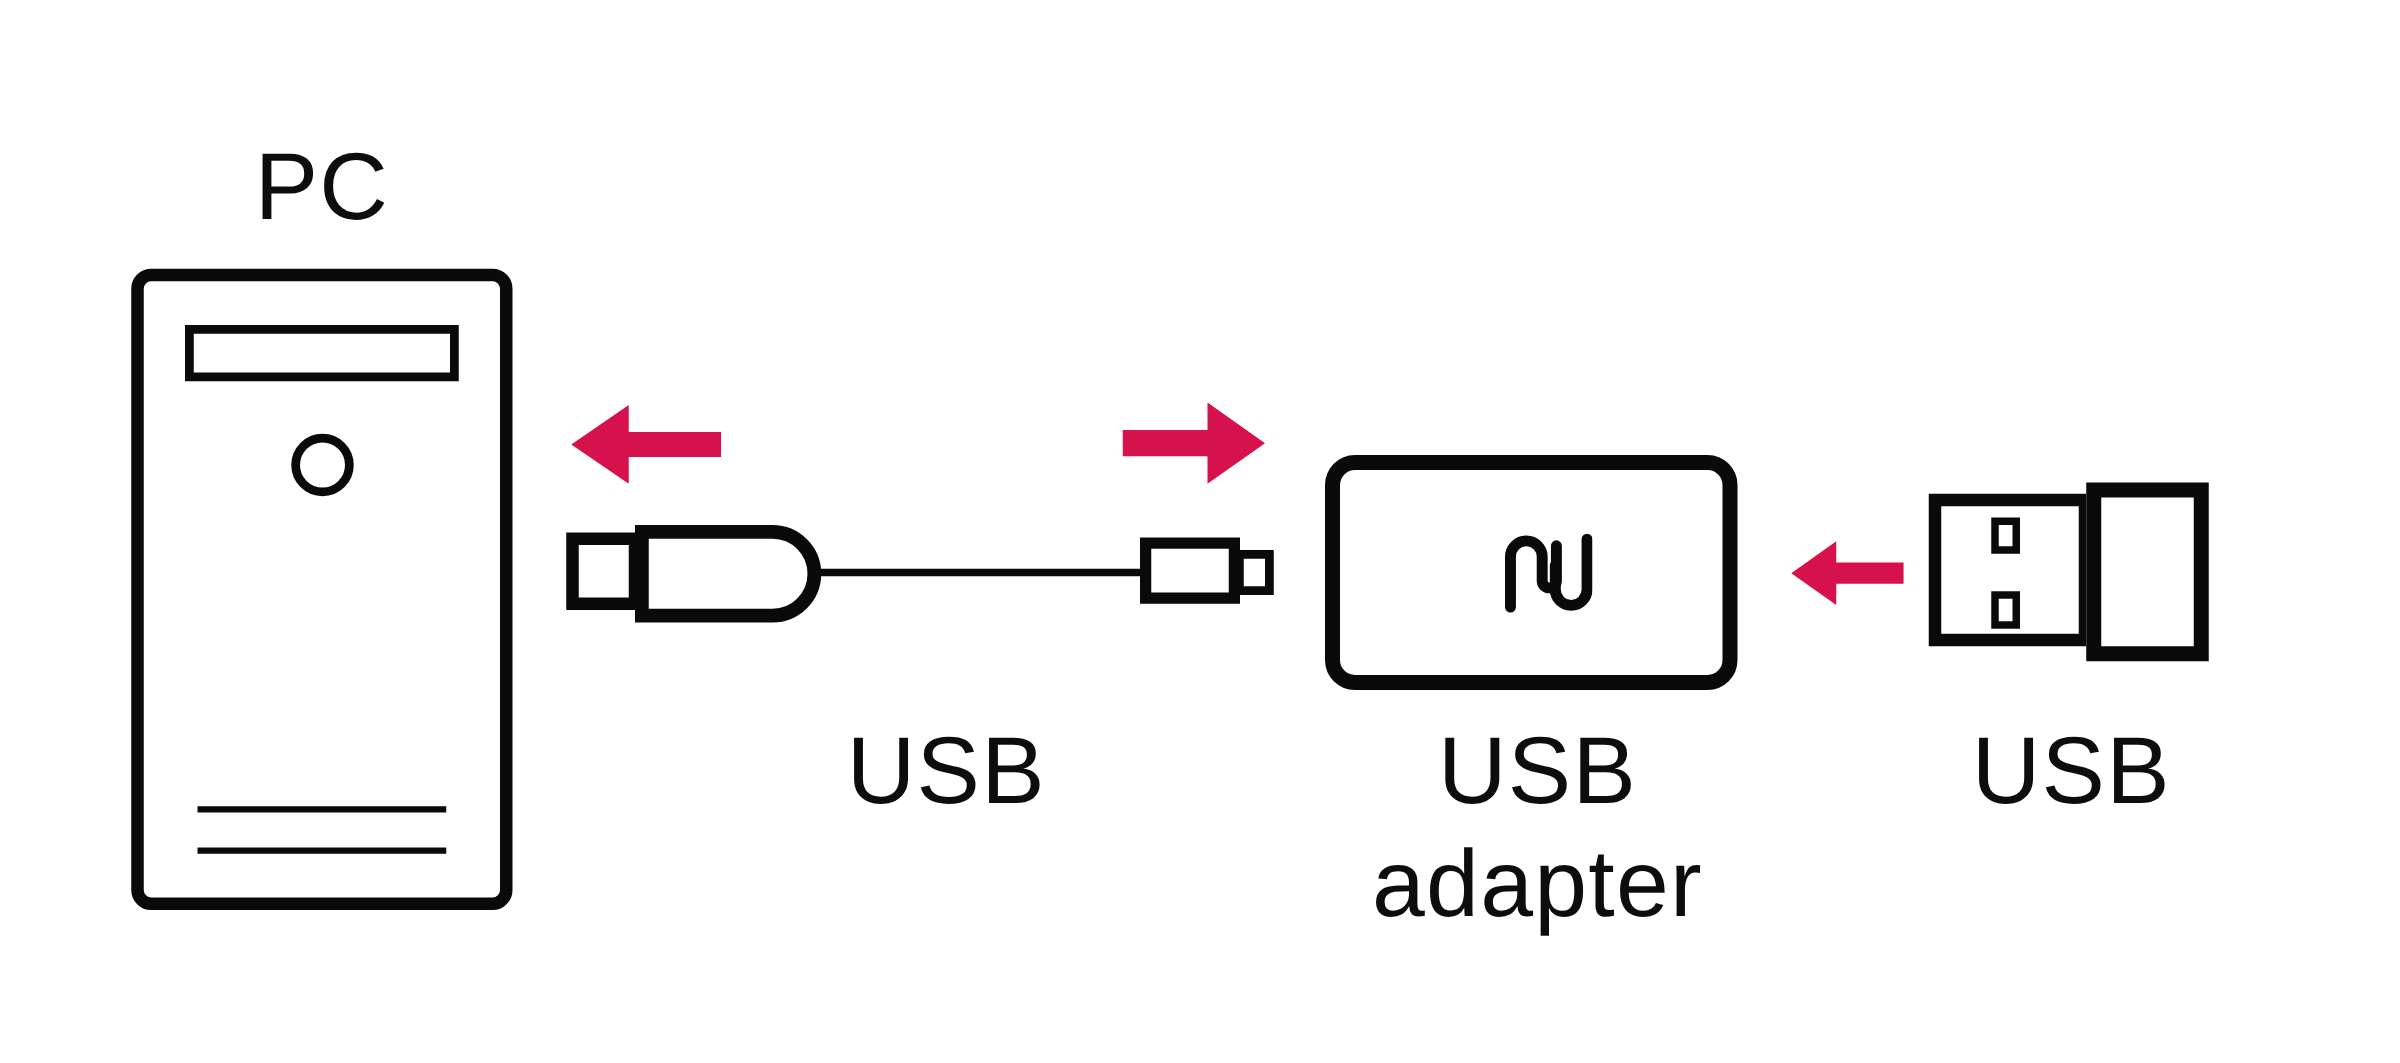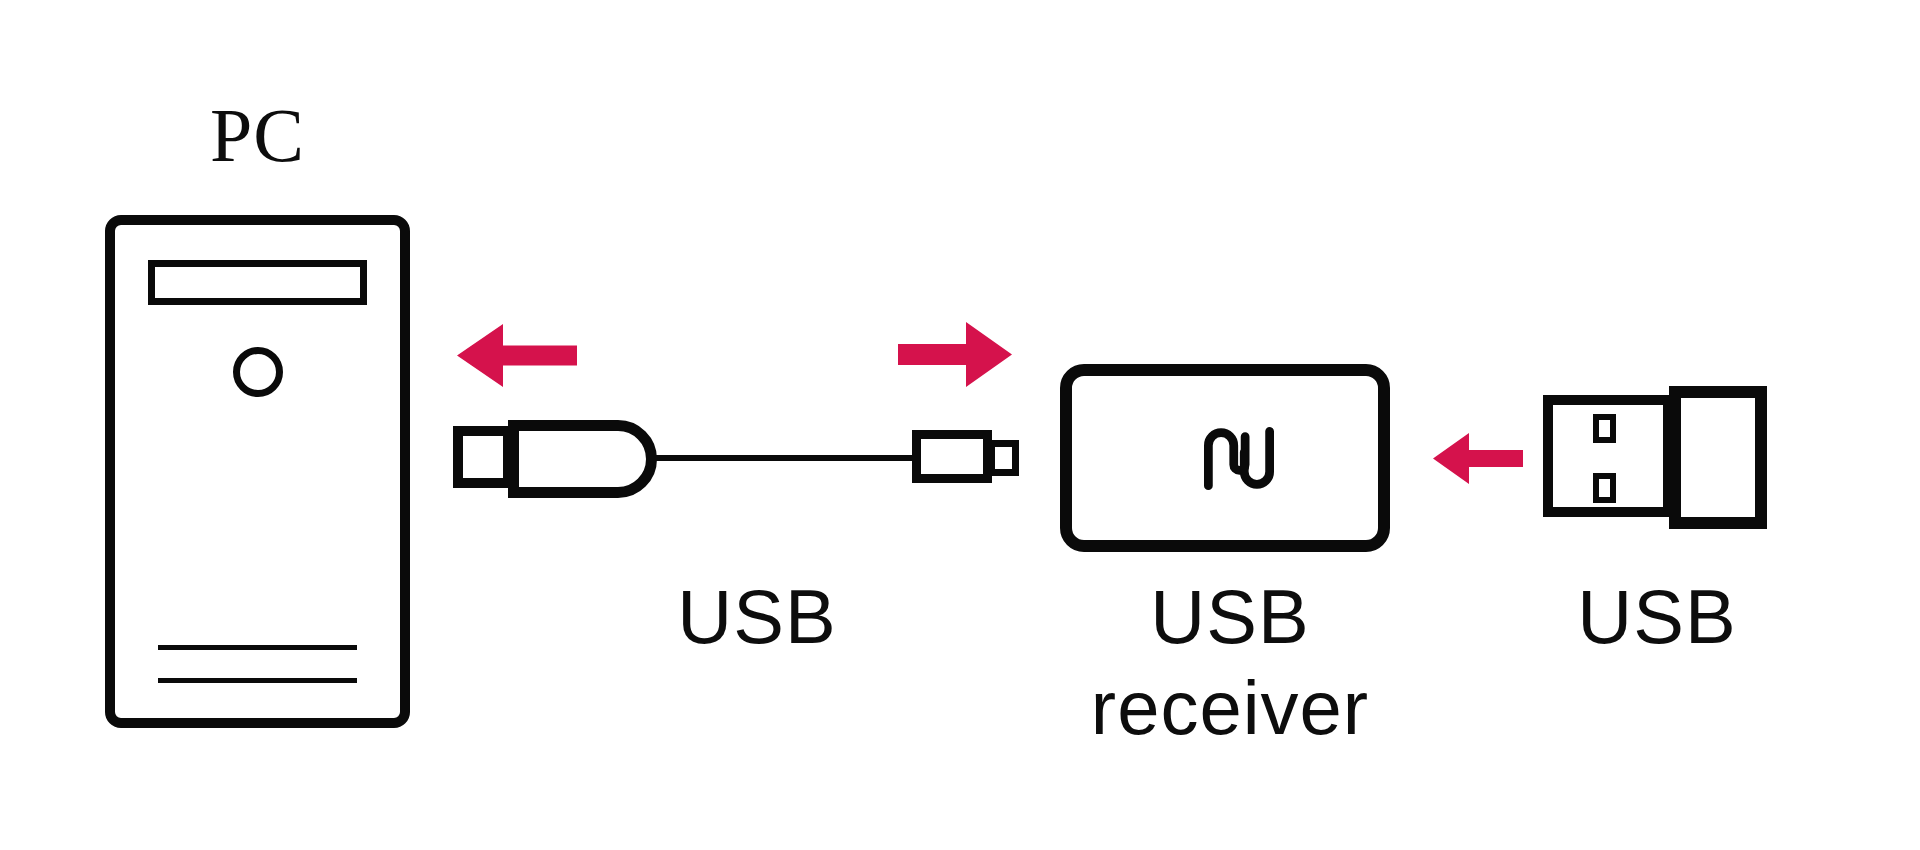--- a/index.html
+++ b/index.html
@@ -98,21 +98,21 @@
     border: 6px solid var(--stroke);
   }
   .recv-plug .c1 { top: 9px; }
   .recv-plug .c2 { top: 68px; height: 30px; }
   .recv-body {
     left: 1669px; top: 386px; width: 98px; height: 143px;
     border: 12px solid var(--stroke); background: var(--background);
   }
 
   
-  .pc-label       { left: 105px;  top: 90px;  width: 305px; font-family: Liberation Serif, serif; }
+  .pc-label       { left: 105px;  top: 104px;  width: 305px; }
   .cable-label    { left: 557px;  top: 571px; width: 400px; }
   .adapter-label  { left: 1030px; top: 571px; width: 400px; }
   .receiver-label { left: 1457px; top: 571px; width: 400px; }
 </style>
 </head>
 <body>
 
 <div class="canvas">
 
   <div class="label pc-label">PC</div>
@@ -143,21 +143,21 @@
   <div class="abs adapter-box">
     <svg class="adapter-logo" width="70" height="65" viewBox="0 0 80 74">
       <g fill="none" stroke="currentColor" stroke-width="10" stroke-linecap="round" stroke-linejoin="round">
         <path d="M 5 68 V 22 A 14.5 14.5 0 0 1 34 22 V 44 A 6.5 6.5 0 0 0 47 44 V 12"></path>
         <path d="M 75 6 V 52 A 14.5 14.5 0 0 1 46 52 V 30"></path>
       </g>
     </svg>
   </div>
   <div class="label adapter-label">
     <div>USB</div>
-    <div>receiver</div>
+    <div>adapter</div>
   </div>
 
   <svg class="arrow" style="left:1433px; top:433px;" width="90" height="51" viewBox="0 0 90 51">
     <polygon fill="currentColor" points="0,25.5 36,0 36,17 90,17 90,34 36,34 36,51"></polygon>
   </svg>
 
   <div>
     <div class="abs recv-plug">
       <div class="contact c1"></div>
       <div class="contact c2"></div>

